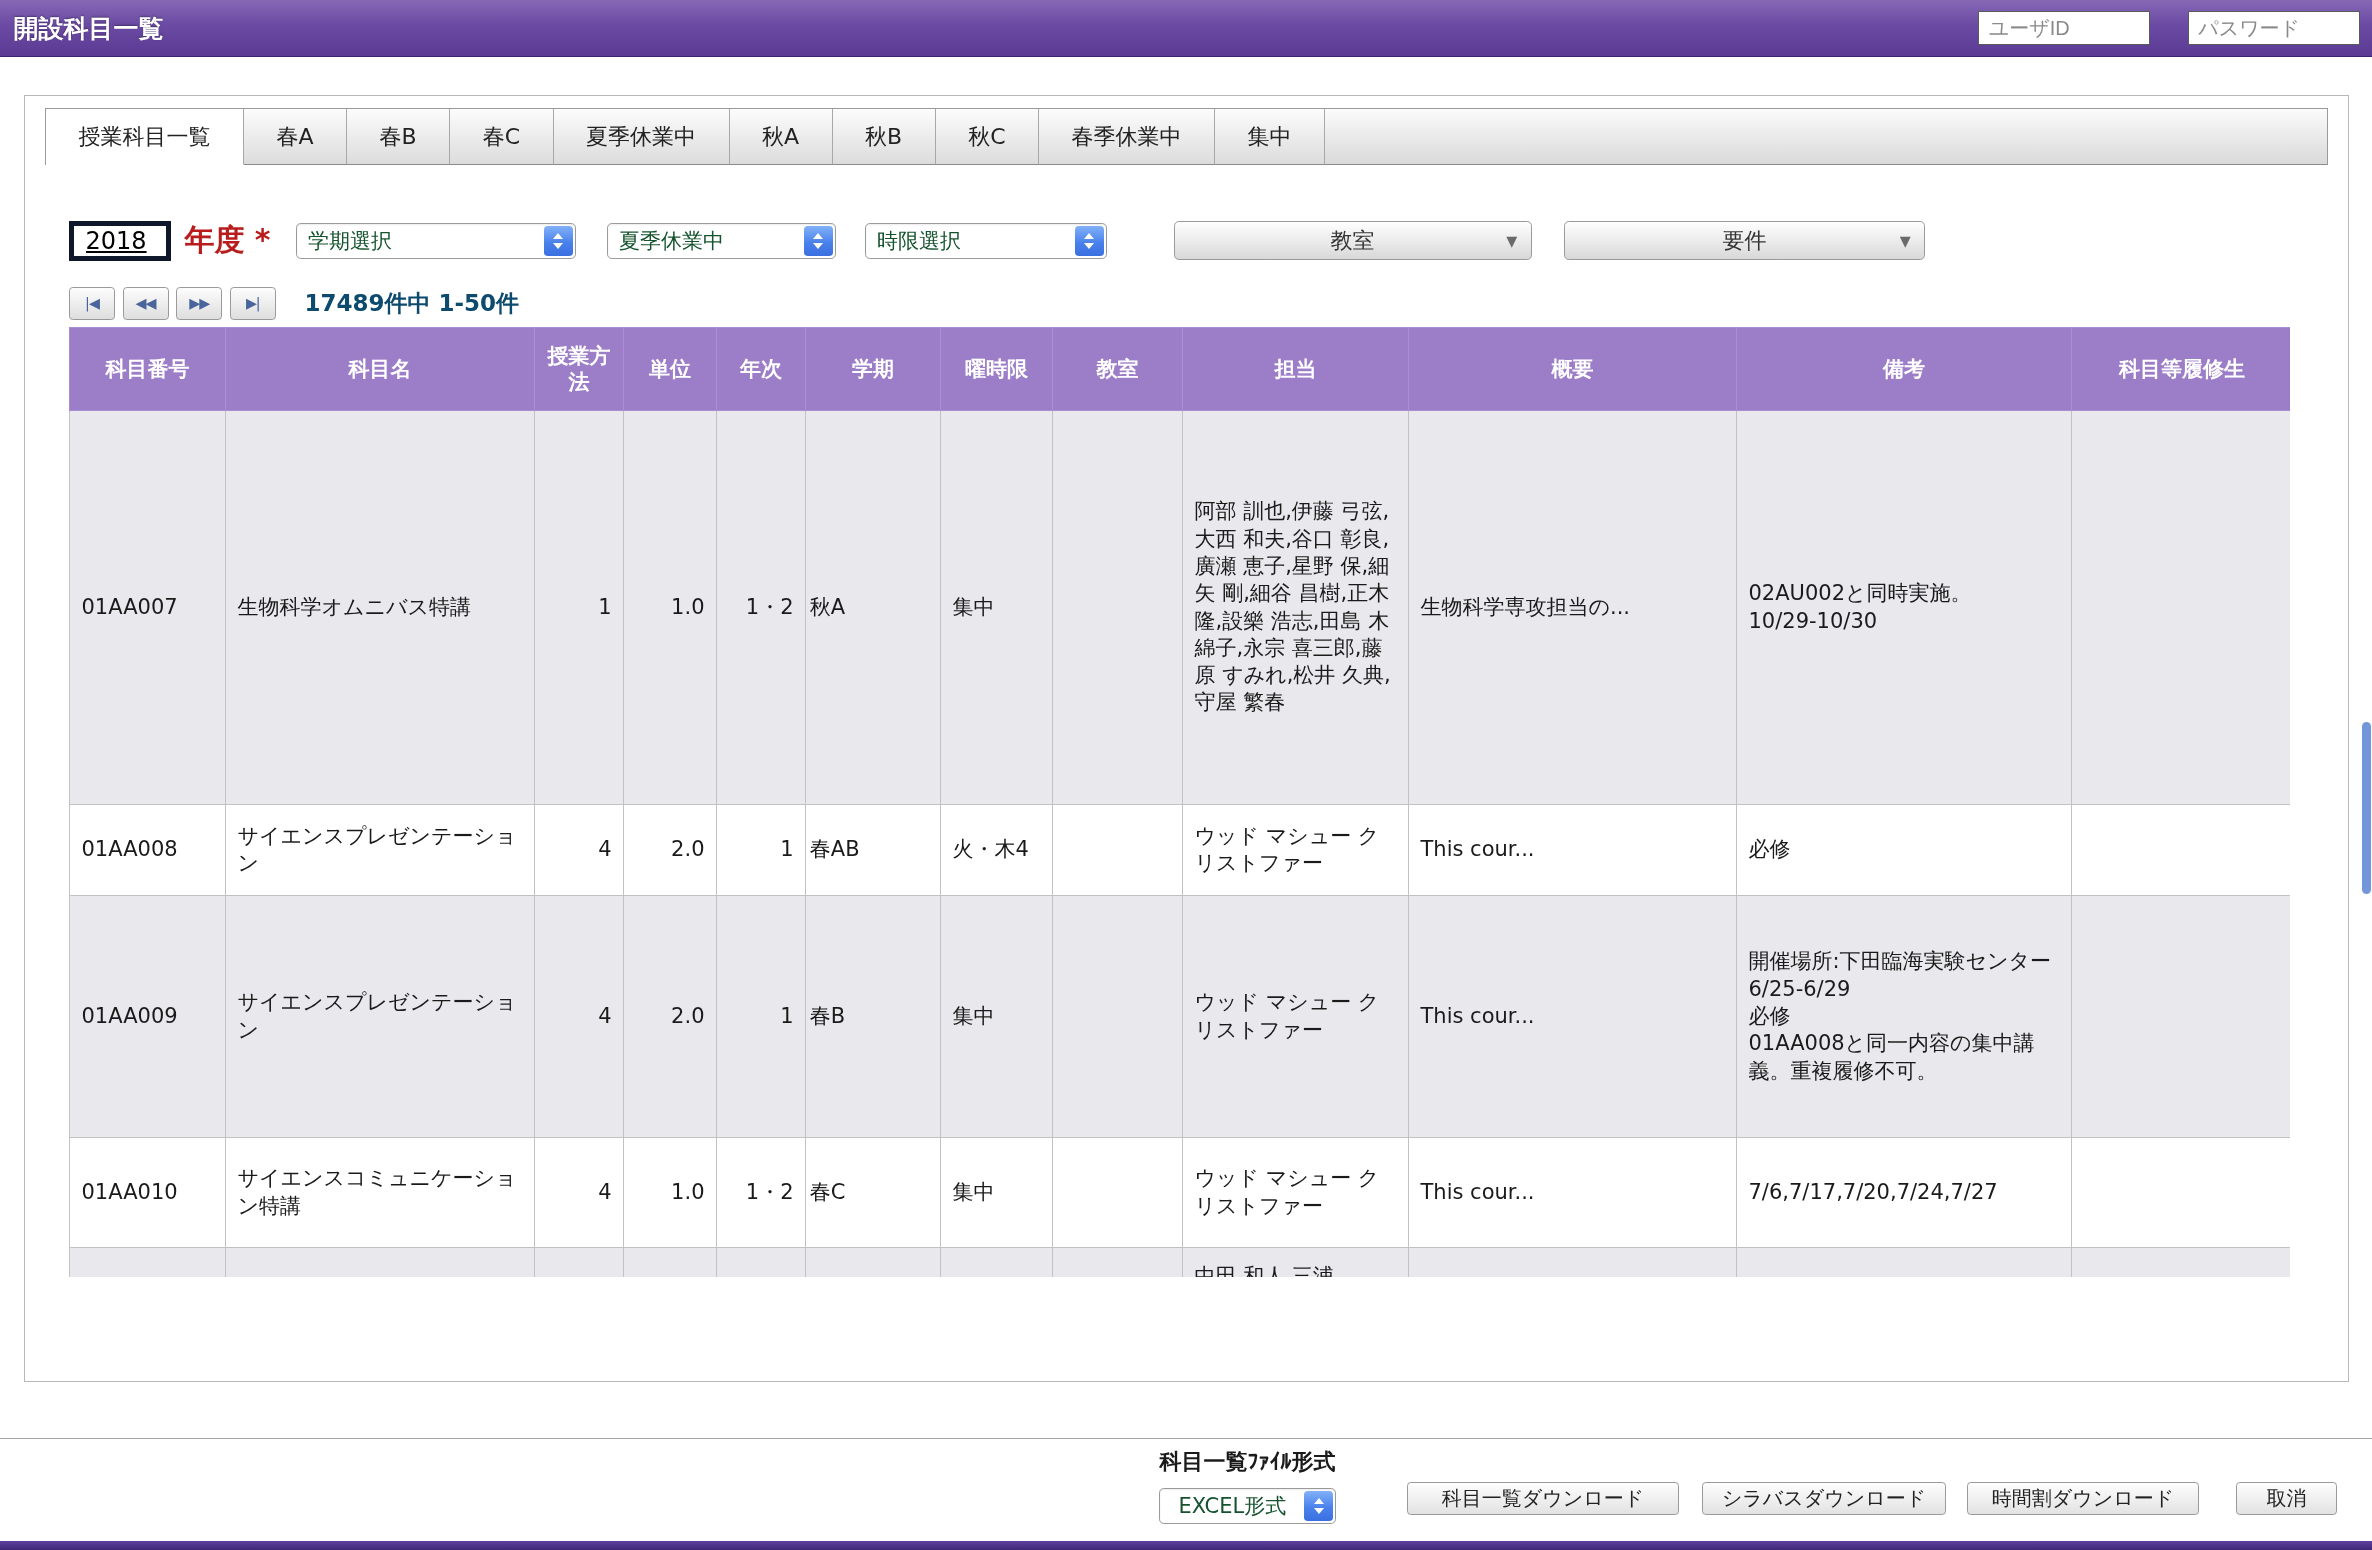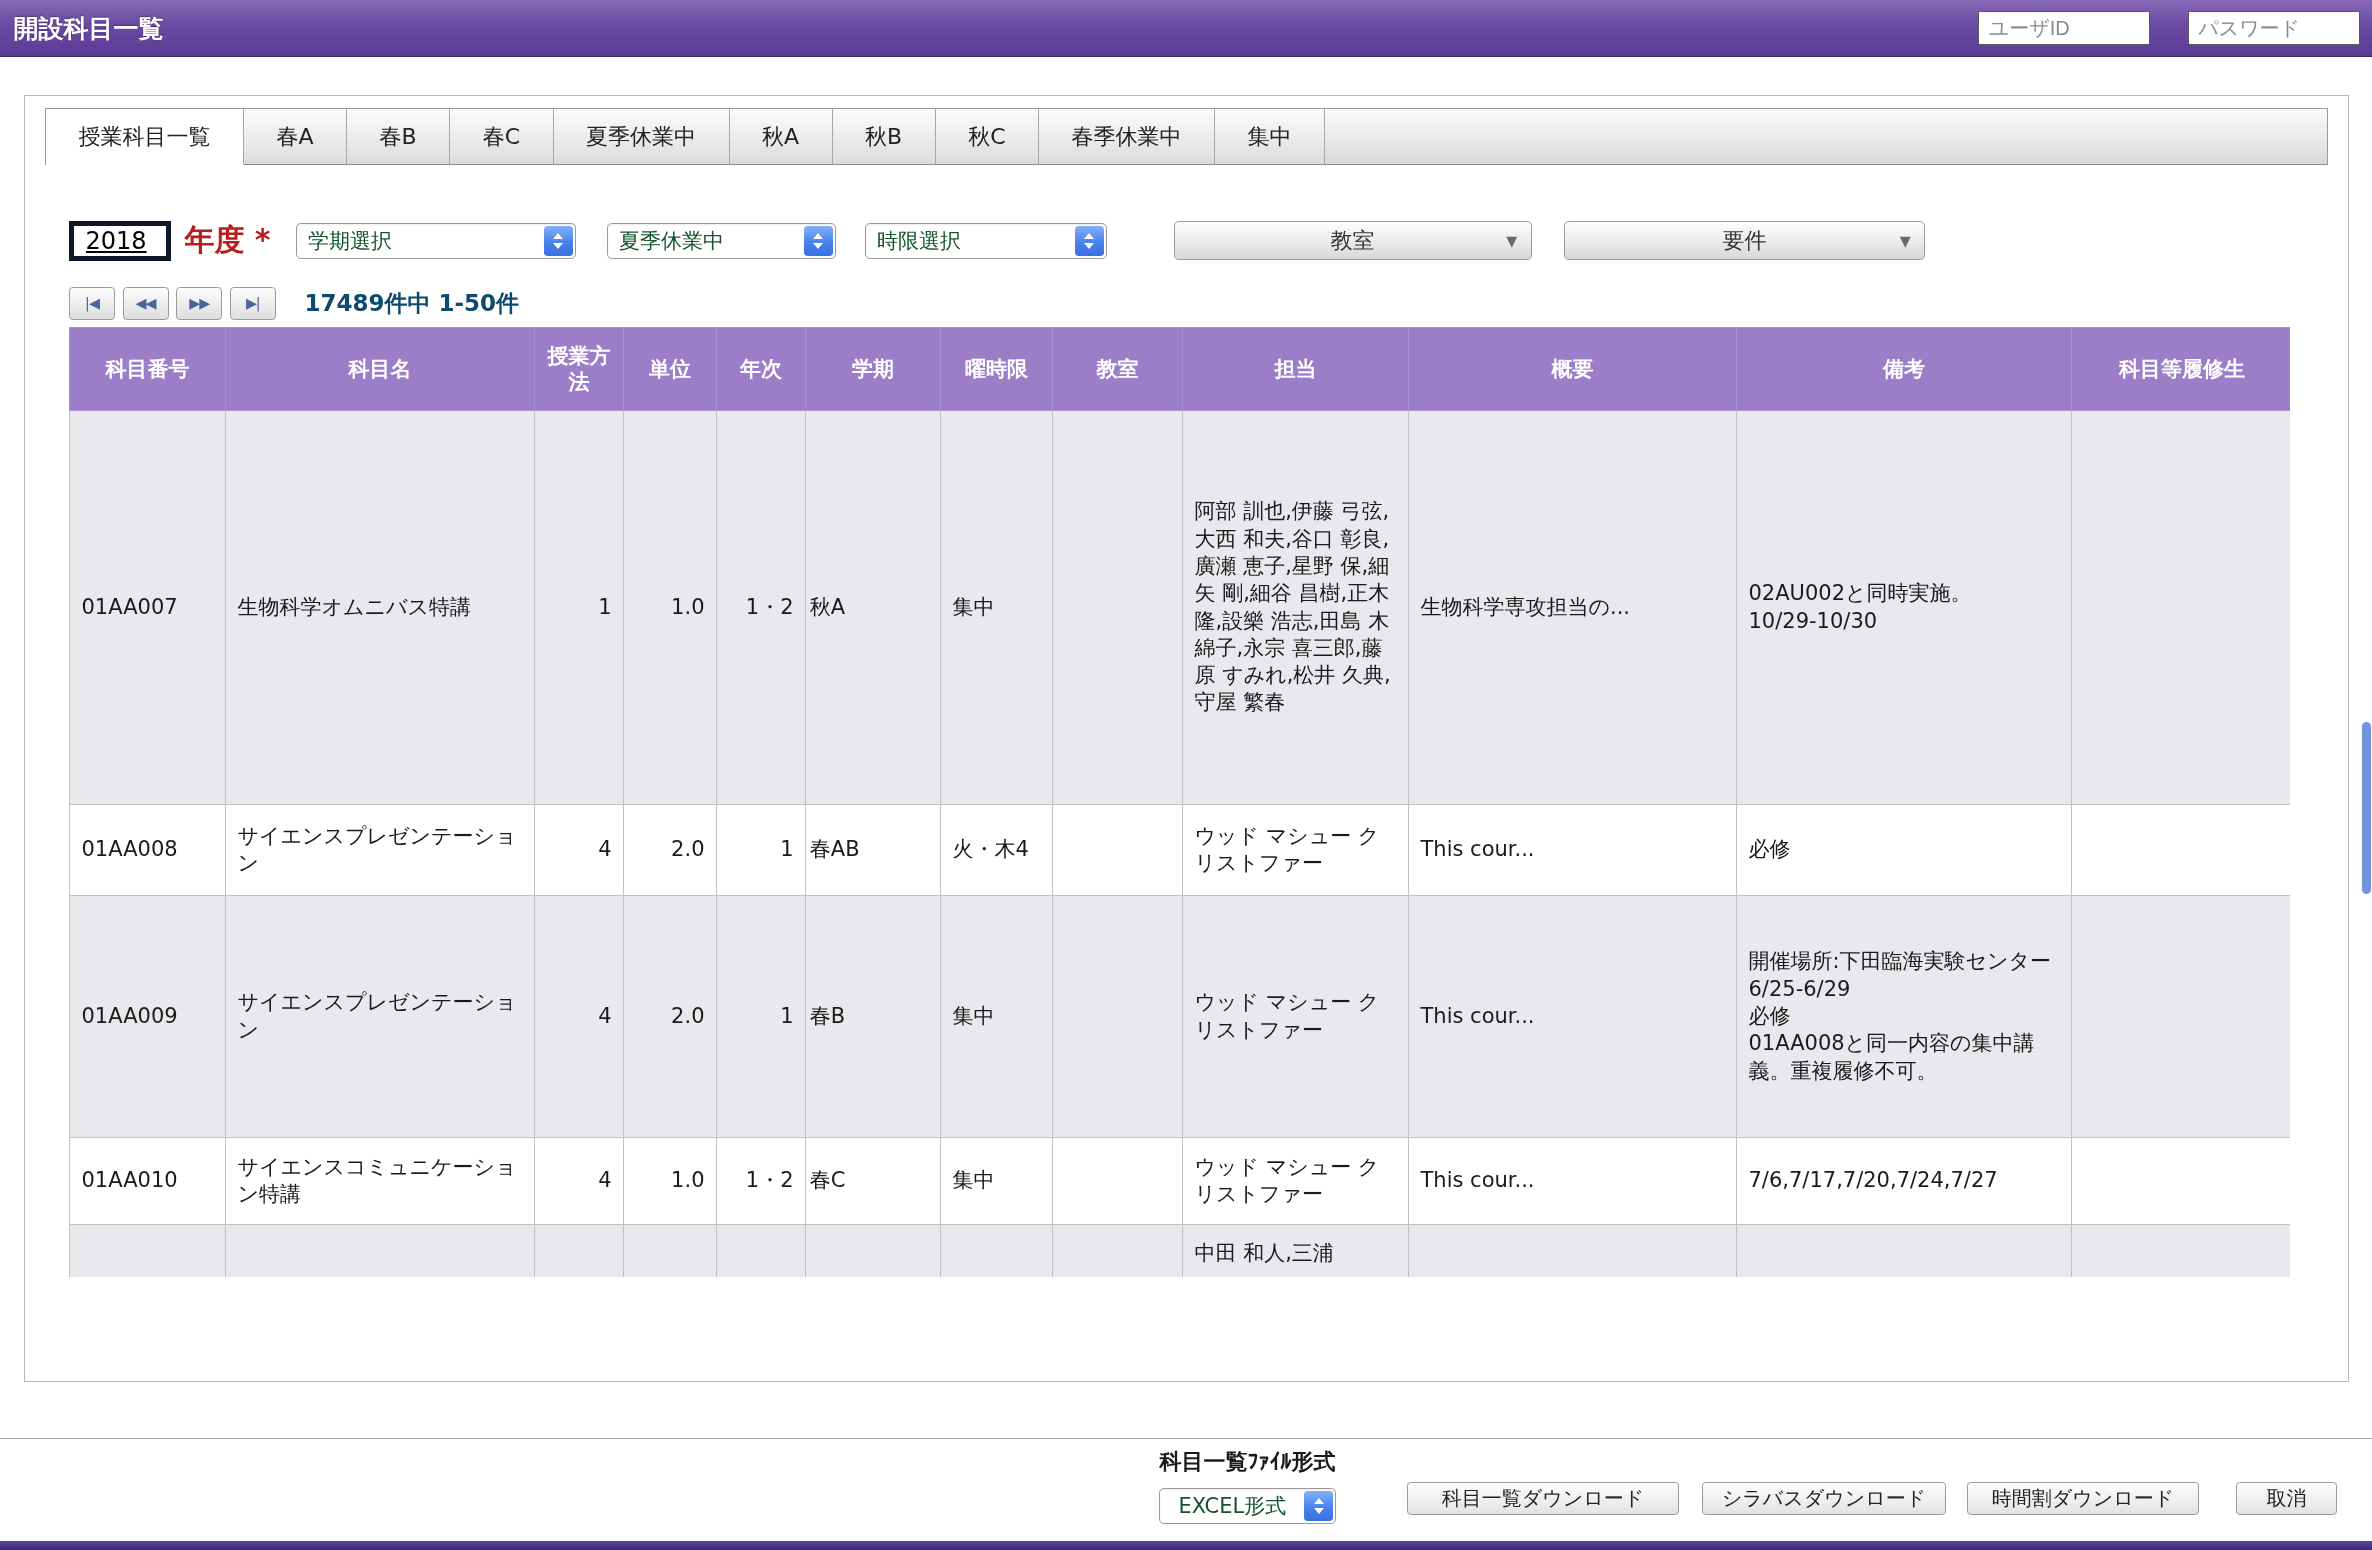--- a/index.html
+++ b/index.html
@@ -115,21 +115,21 @@
     border:1px solid #c2c2c2; padding:7.6px 11.5px; vertical-align:middle;
     line-height:1.3; word-break:break-all; white-space:pre-wrap;
   }
   tr.row-gray td { background:#e9e9ed; }
   tr.row-white td { background:#fff; }
   td.col-2, td.col-3, td.col-4 { text-align:right; }
   td.col-5 { padding-left:3.8px; }
   .course-table tbody tr:nth-child(1) { height:394px; }
   .course-table tbody tr:nth-child(2) { height:91px; }
   .course-table tbody tr:nth-child(3) { height:242px; }
-  .course-table tbody tr:nth-child(4) { height:87px; }
+  .course-table tbody tr:nth-child(4) { height:110px; }
   .course-table tbody tr:nth-child(5) { height:58px; }
 
   
   .footer { position:absolute; left:0; right:0; top:1438px; height:113px; border-top:1px solid #a5a5a5; background:#fff; }
   .format-col { position:absolute; left:1128px; top:7.6px; width:239px; text-align:center; }
   .format-label { font-weight:bold; font-size:22px; }
   .format-select { margin:11.5px auto 0; width:177px; justify-content:center; padding-left:9.6px; }
   .footer-btn {
     position:absolute; top:43px; height:33px;
     border:1px solid #9a9a9a; border-radius:3.8px;

